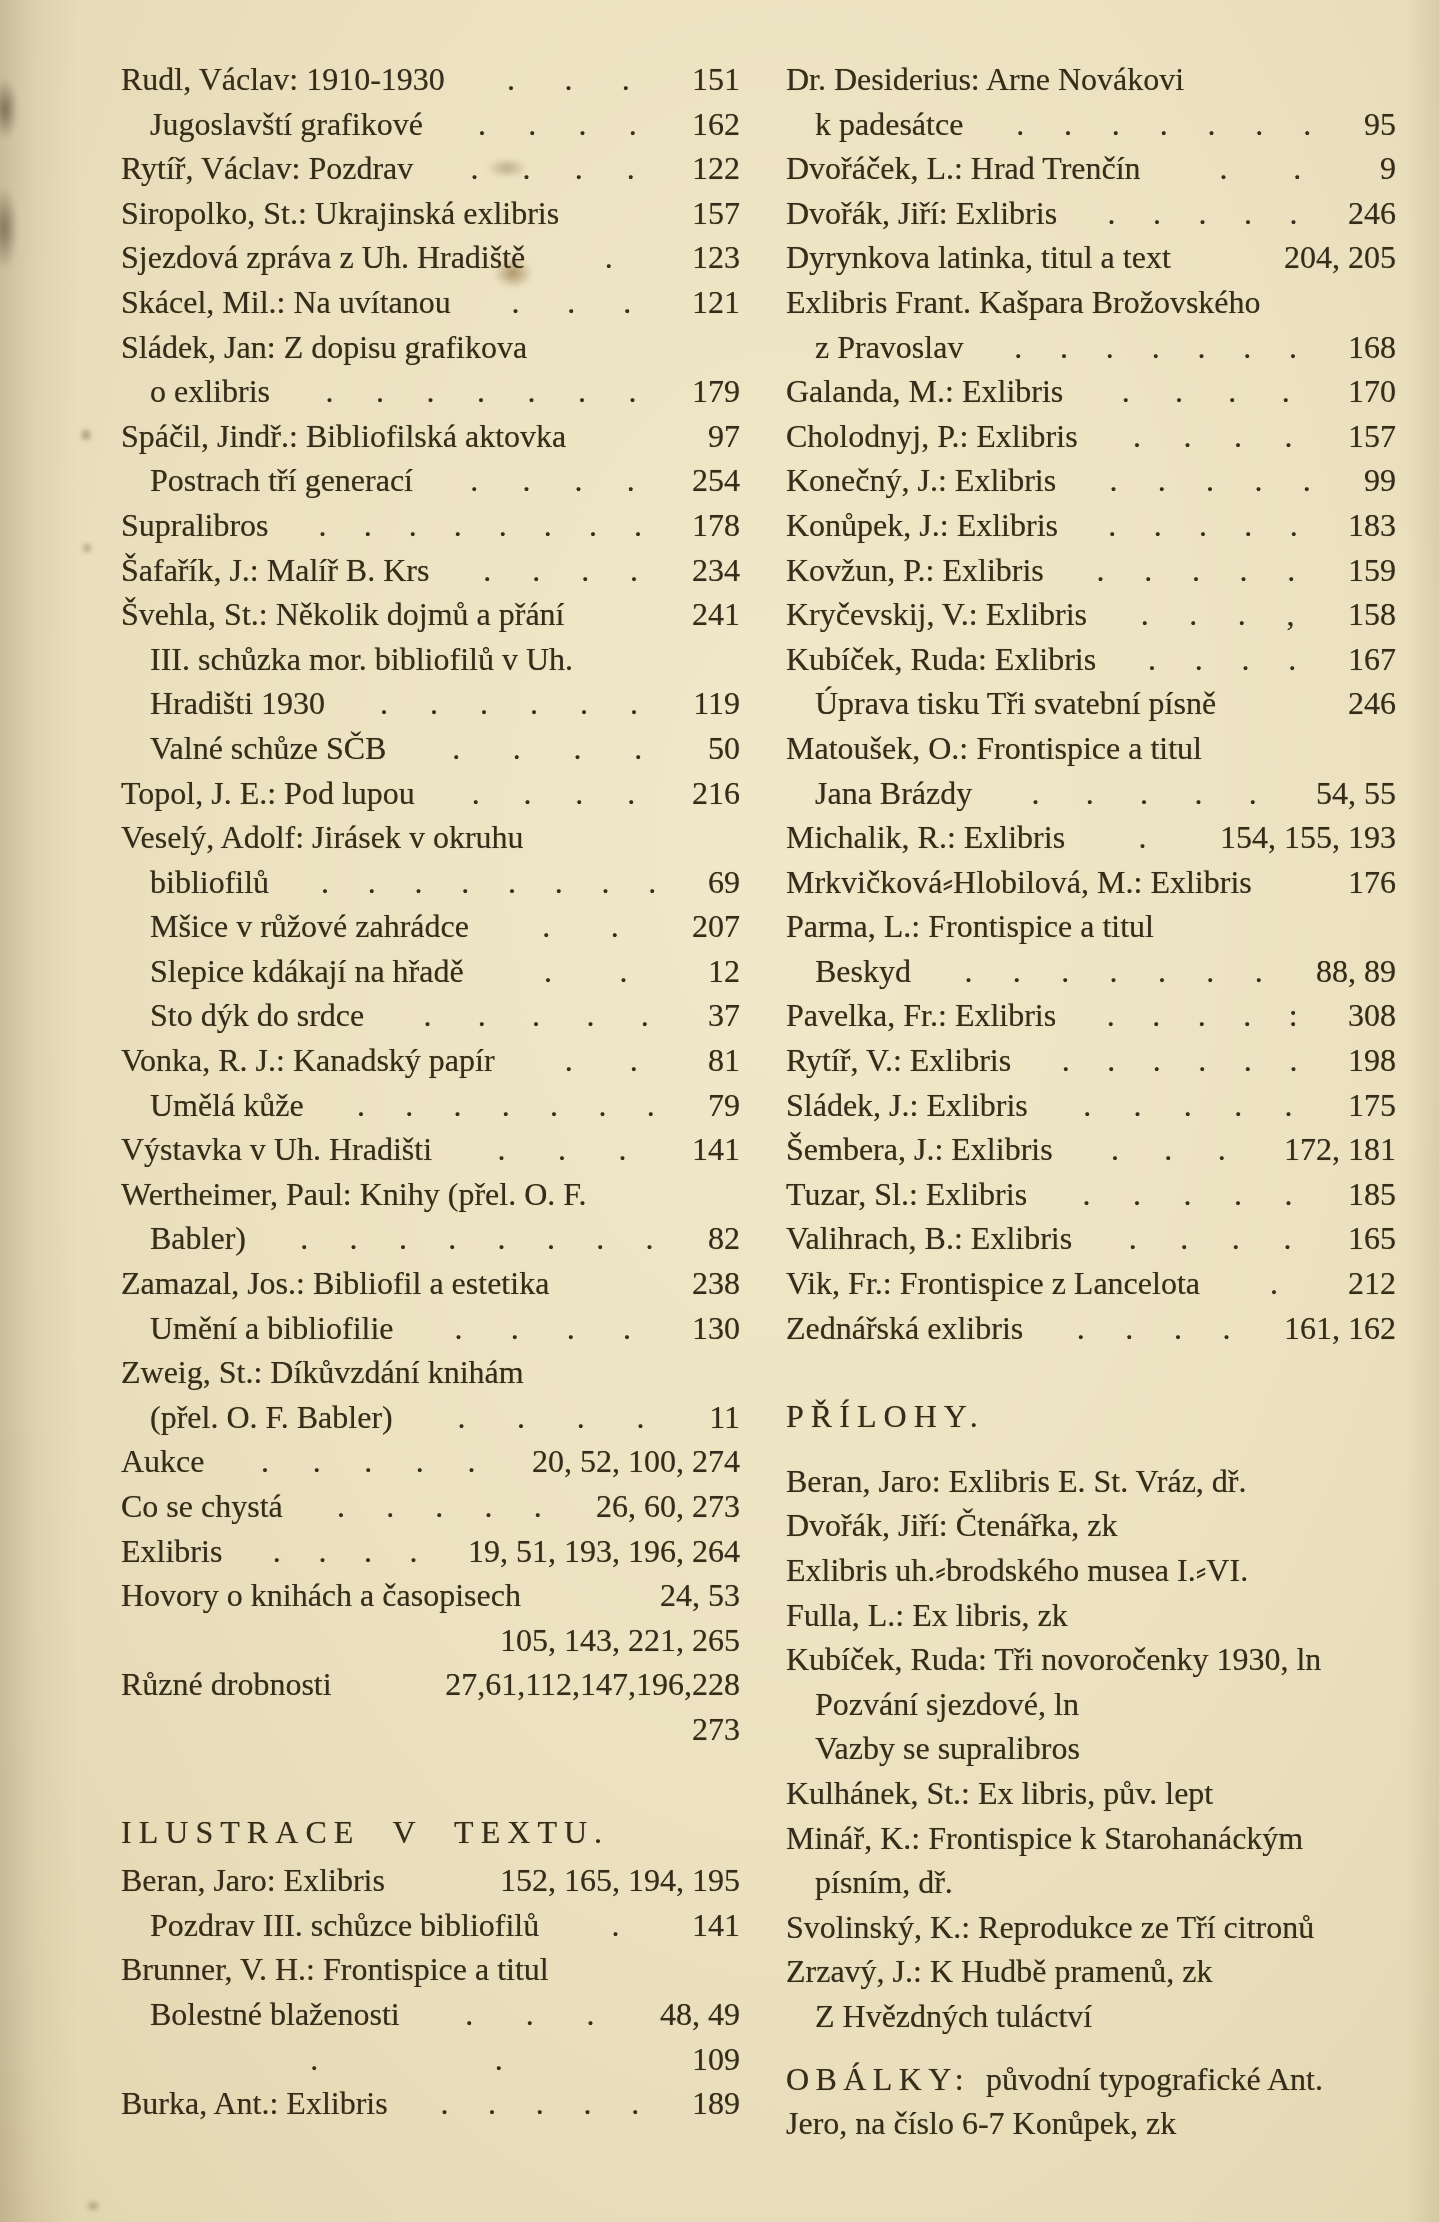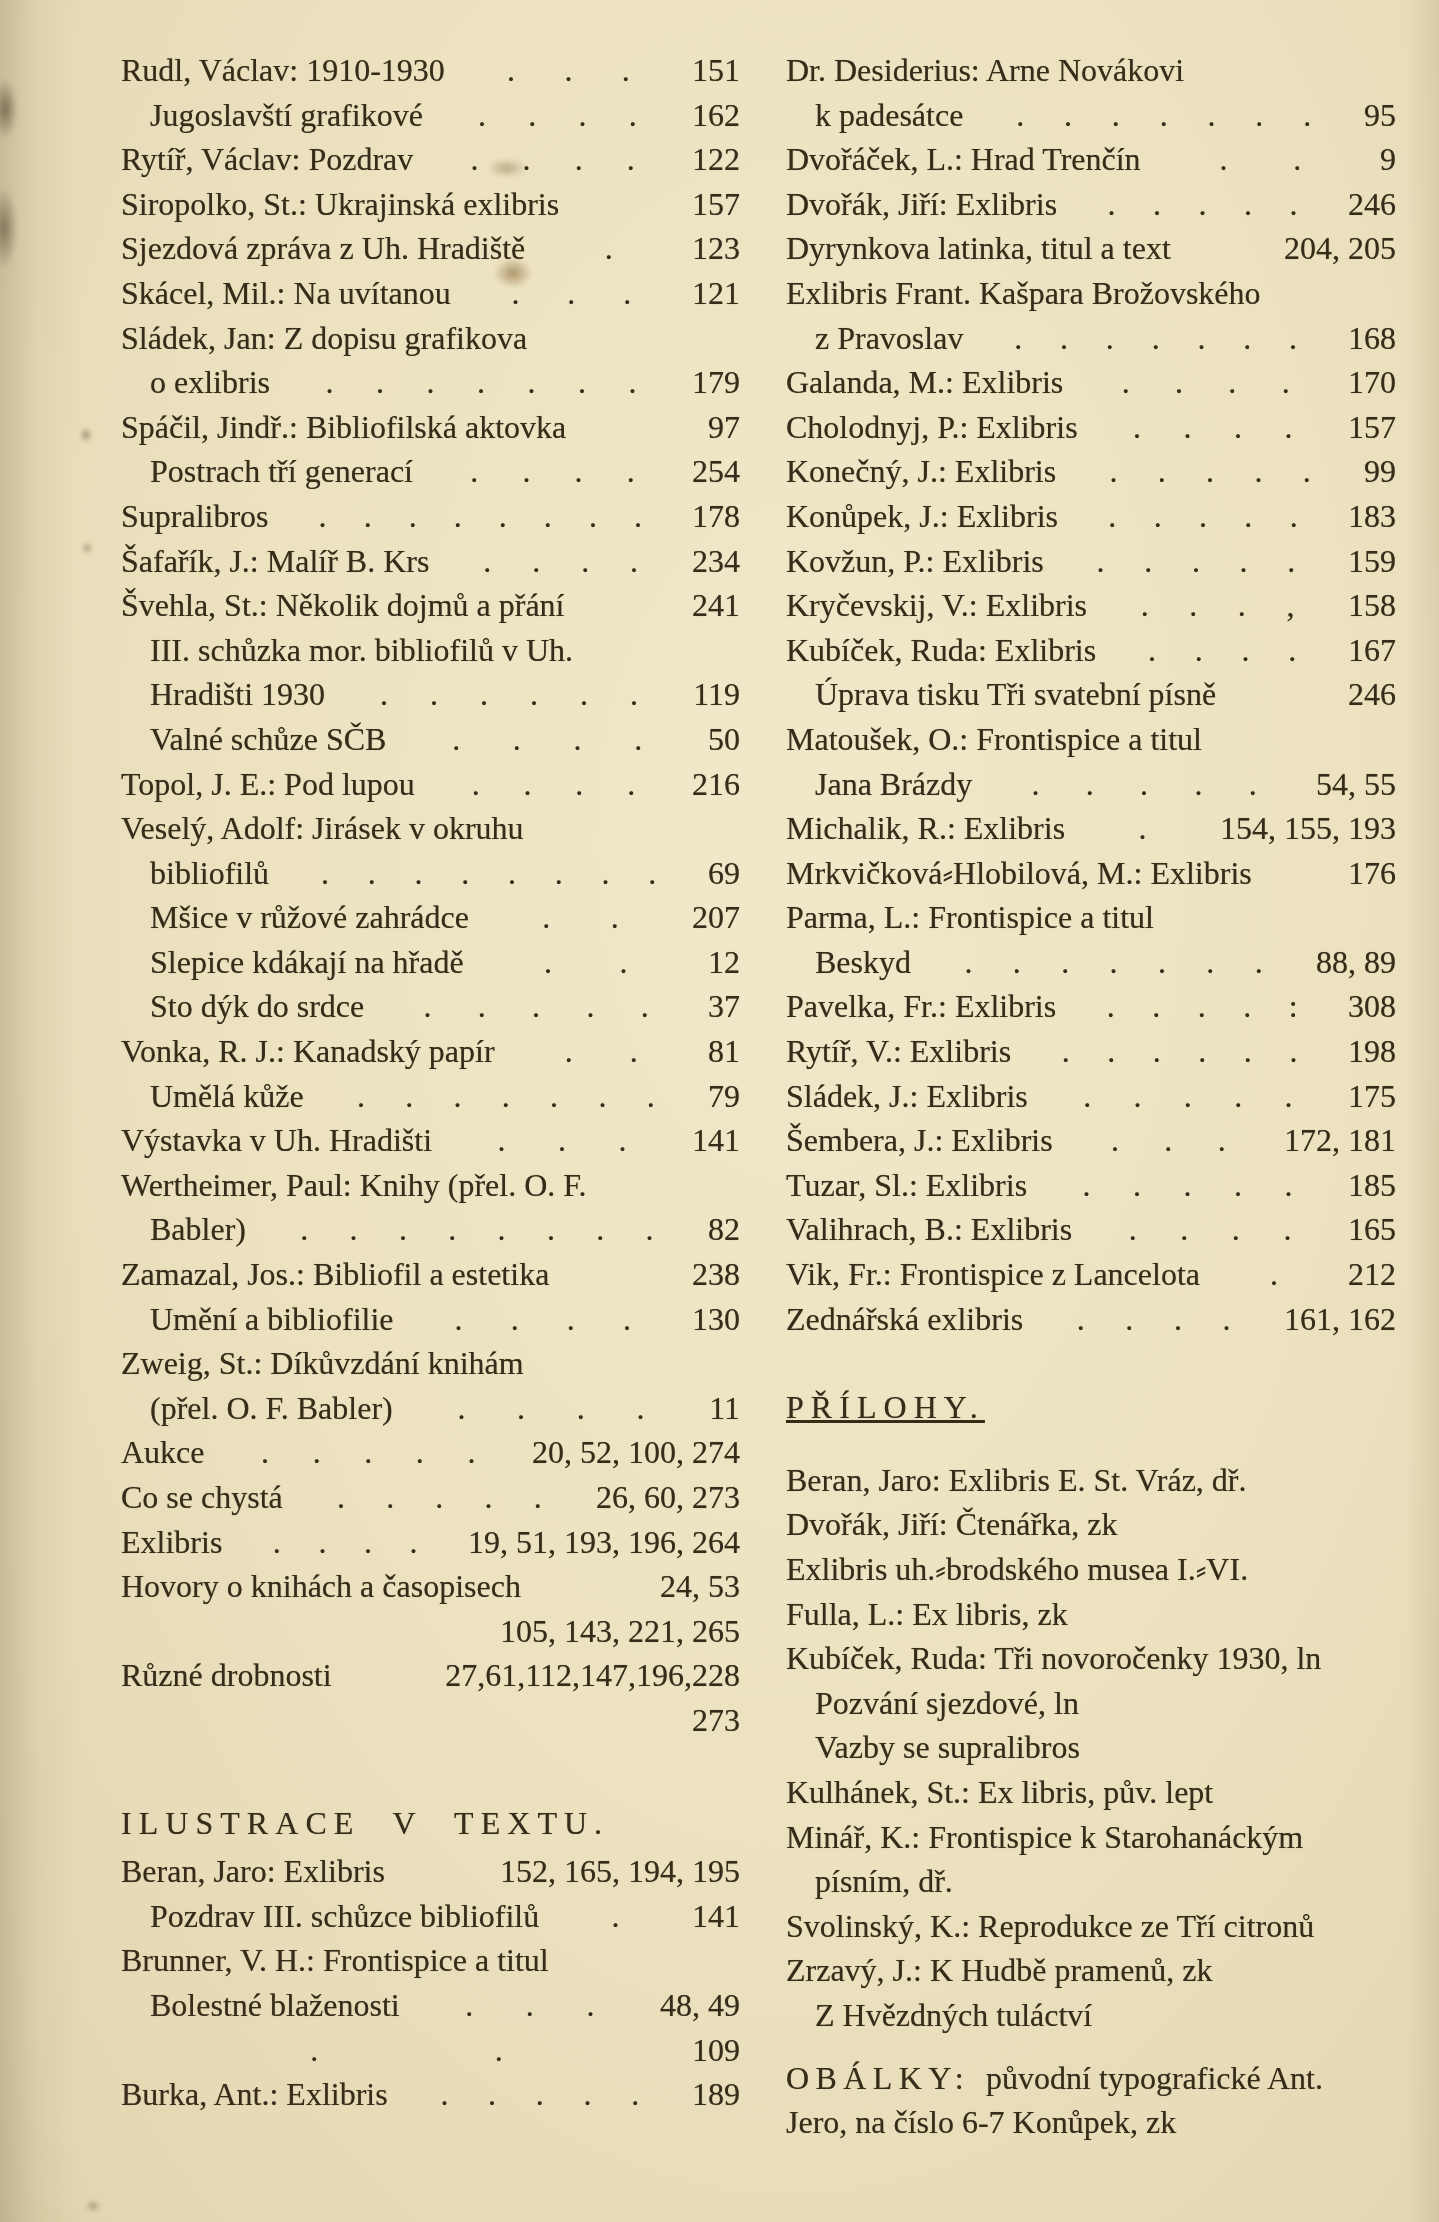--- a/index.html
+++ b/index.html
@@ -5,41 +5,41 @@
   html, body { margin: 0; padding: 0; background: #c9bc97; }
   .page {
     position: relative;
     width: 1439px; height: 2222px;
     overflow: hidden;
     background: radial-gradient(ellipse at 55% 38%, #f1e8ca 0%, #ece2c0 50%, #e4d8b3 92%, #ddd0a8 100%);
     font-family: "Liberation Serif", "DejaVu Serif", serif;
     color: #372c1a;
   }
   .ink { text-shadow: 0 0 0.7px rgba(55,44,26,0.55); }
-  .col { position: absolute; top: 48px; font-size: 32px; line-height: 44.6px; }
+  .col { position: absolute; top: 57px; font-size: 32px; line-height: 44.6px; }
   #left-column  { left: 121px; width: 619px; }
   #right-column { left: 786px; width: 610px; }
   .section { }
   .row { display: flex; align-items: baseline; }
   .row.ind { padding-left: 29px; }
   .t { white-space: nowrap; }
   .leader {
     flex: 1 1 auto; min-width: 0;
     display: flex; justify-content: space-evenly; align-items: baseline;
     padding: 0 13px; overflow: hidden;
   }
   .leader i { font-style: normal; }
   .p { white-space: nowrap; text-align: right; }
   .heading { letter-spacing: 0.22em; word-spacing: 0.55em; white-space: nowrap; }
   .spread  { letter-spacing: 0.20em; margin-right: 16px; white-space: nowrap; }
   #left-column  .section:nth-child(2) { margin-top: 58px; }
   #left-column  .heading { margin-bottom: 4px; }
   #right-column .section:nth-child(2) { margin-top: 44px; }
   #right-column .section:nth-child(3) { margin-top: 18px; }
-  #right-column .heading { margin-bottom: 28px; text-decoration: underline; }
+  #right-column .heading { margin-bottom: 20px; }
 
   
   .gutter {
     position: absolute; left: 0; top: 0; width: 78px; height: 100%;
     background: linear-gradient(90deg, rgba(92,76,48,0.22), rgba(92,76,48,0.07) 45%, rgba(92,76,48,0) 100%);
     pointer-events: none;
   }
   .edge-right {
     position: absolute; right: 0; top: 0; width: 34px; height: 100%;
     background: linear-gradient(270deg, rgba(110,92,58,0.13), rgba(110,92,58,0) 100%);

